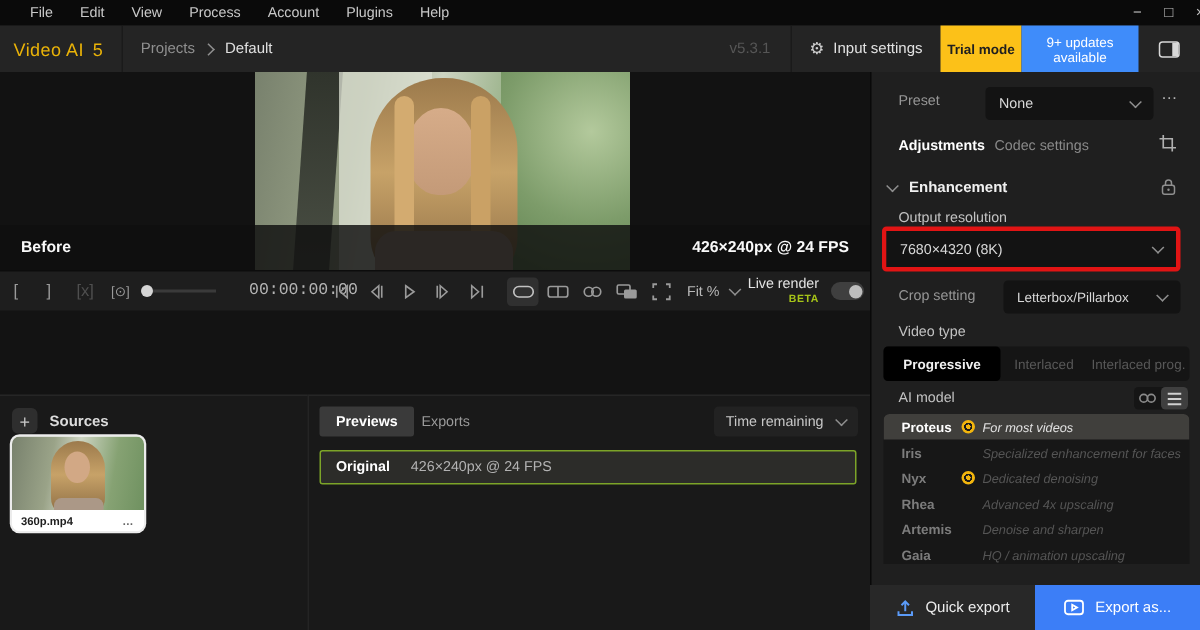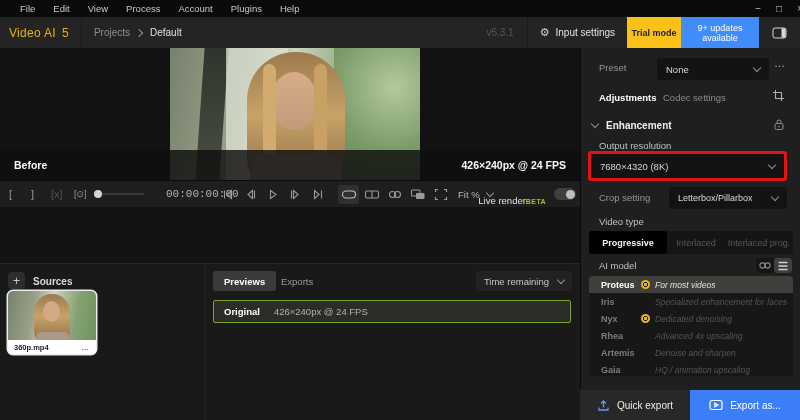--- a/index.html
+++ b/index.html
@@ -47,21 +47,21 @@
   .tbar{left:0;top:180px;width:580px;height:27px;background:#1e1e1e;border-top:1px solid #0c0c0c;box-sizing:border-box;}
   .ti{position:absolute;top:0;height:26px;display:flex;align-items:center;color:#8e8e8e;}
   .brk{font-size:11px;color:#9a9a9a;}
   .brk.dim{color:#4f4f4f;}
   .knob{width:8px;height:8px;border-radius:50%;background:#d5d5d5;}
   .slide-track{width:42px;height:2px;background:#3a3a3a;}
   .tcode{font-family:Liberation Mono, monospace;font-size:11px;color:#b5b5b5;}
   .vbtn{width:21px;height:19px;display:flex;align-items:center;justify-content:center;border-radius:3px;}
   .vbtn.sel{background:#303030;}
   .fit{gap:7px;font-size:9.5px;color:#b9b9b9;}
-  .live{flex-direction:row;align-items:flex-end;justify-content:center;line-height:1.25;}
+  .live{flex-direction:column;align-items:flex-end;justify-content:center;line-height:1.25;}
   .live .lbl{font-size:9.5px;color:#e3e3e3;}
   .live .beta{font-size:7px;font-weight:bold;color:#a6c418;letter-spacing:.4px;}
   .toggle{width:22px;height:12px;border-radius:6px;background:#3f3f3f;position:relative;}
   .toggle .tknob{position:absolute;right:1.5px;top:1.5px;width:9px;height:9px;border-radius:50%;background:#bdbdbd;}
 
   
   .tl{left:0;top:207px;width:580px;height:56px;background:#161616;}
   .ticks{position:absolute;left:12px;top:0;width:566px;height:5px;background:repeating-linear-gradient(90deg,#454545 0 1px,transparent 1px 6.68px);}
   .tl-lab{position:absolute;top:10px;font-size:7.5px;color:#8d8d8d;}
   .tl-lab::before{content:"";position:absolute;left:-4px;top:-10px;width:1px;height:9px;background:#6d6d6d;}

